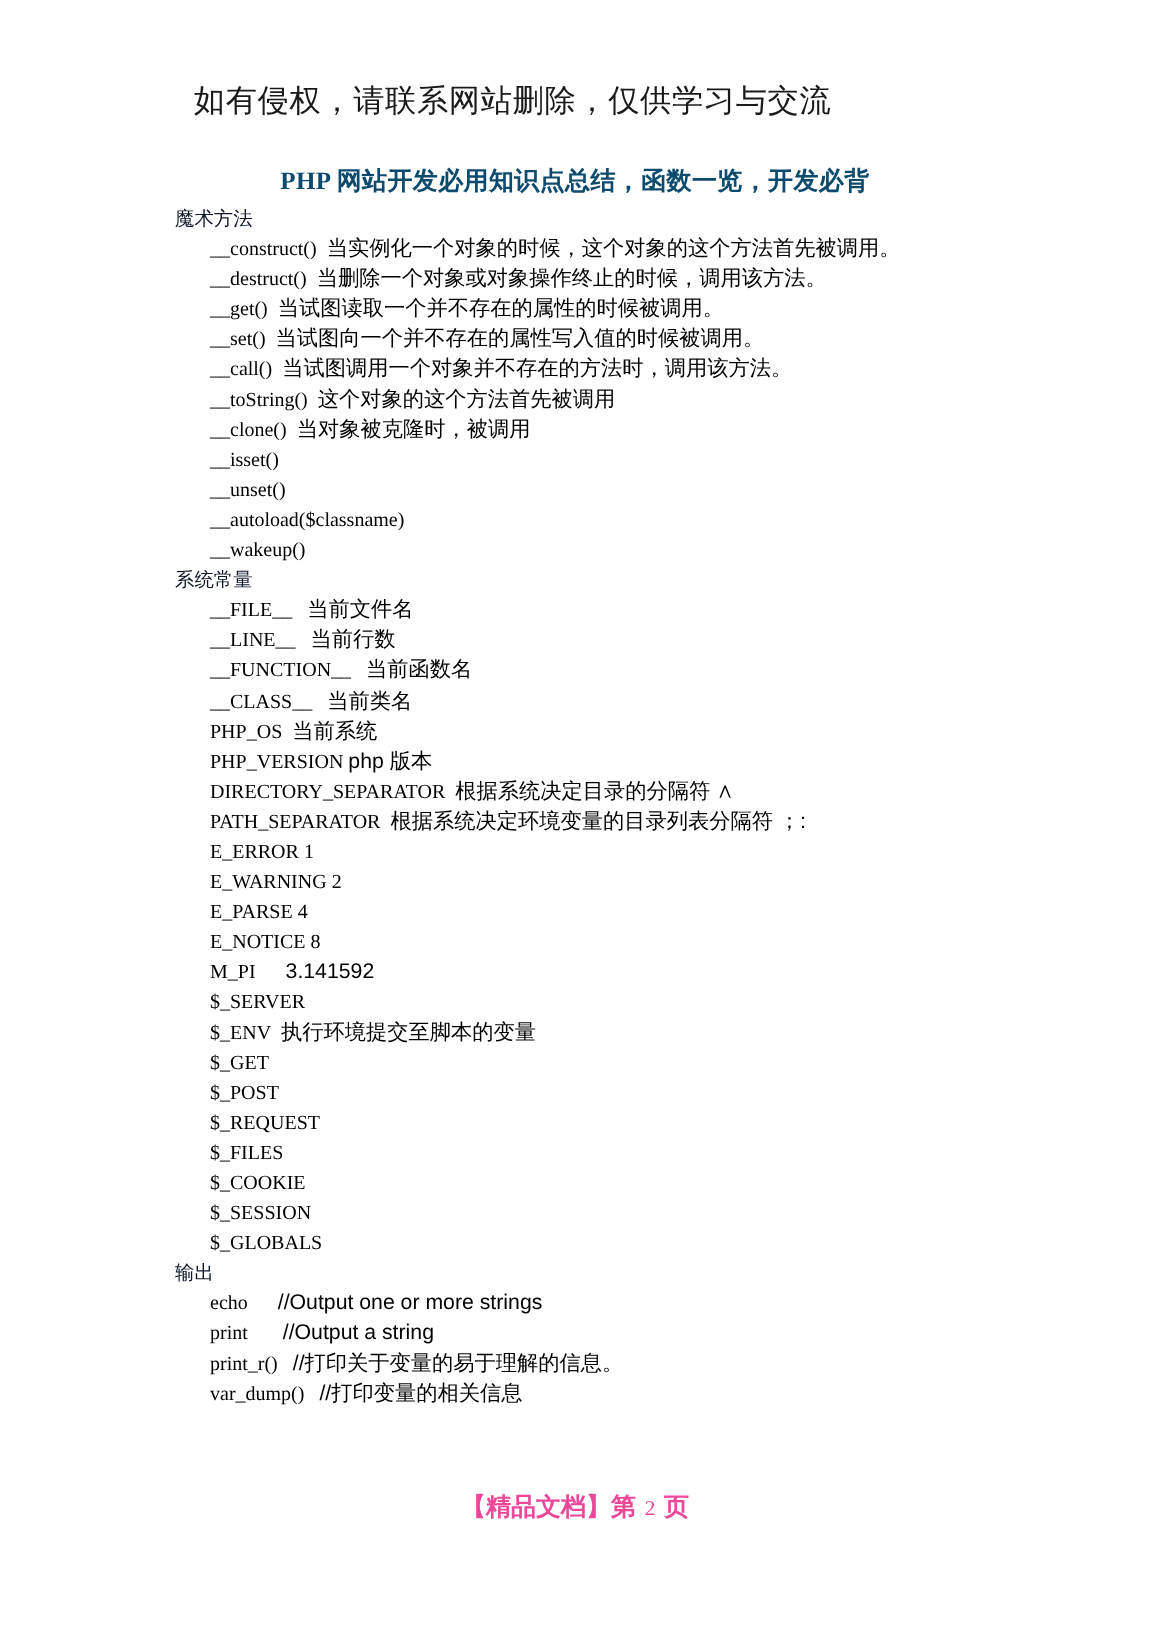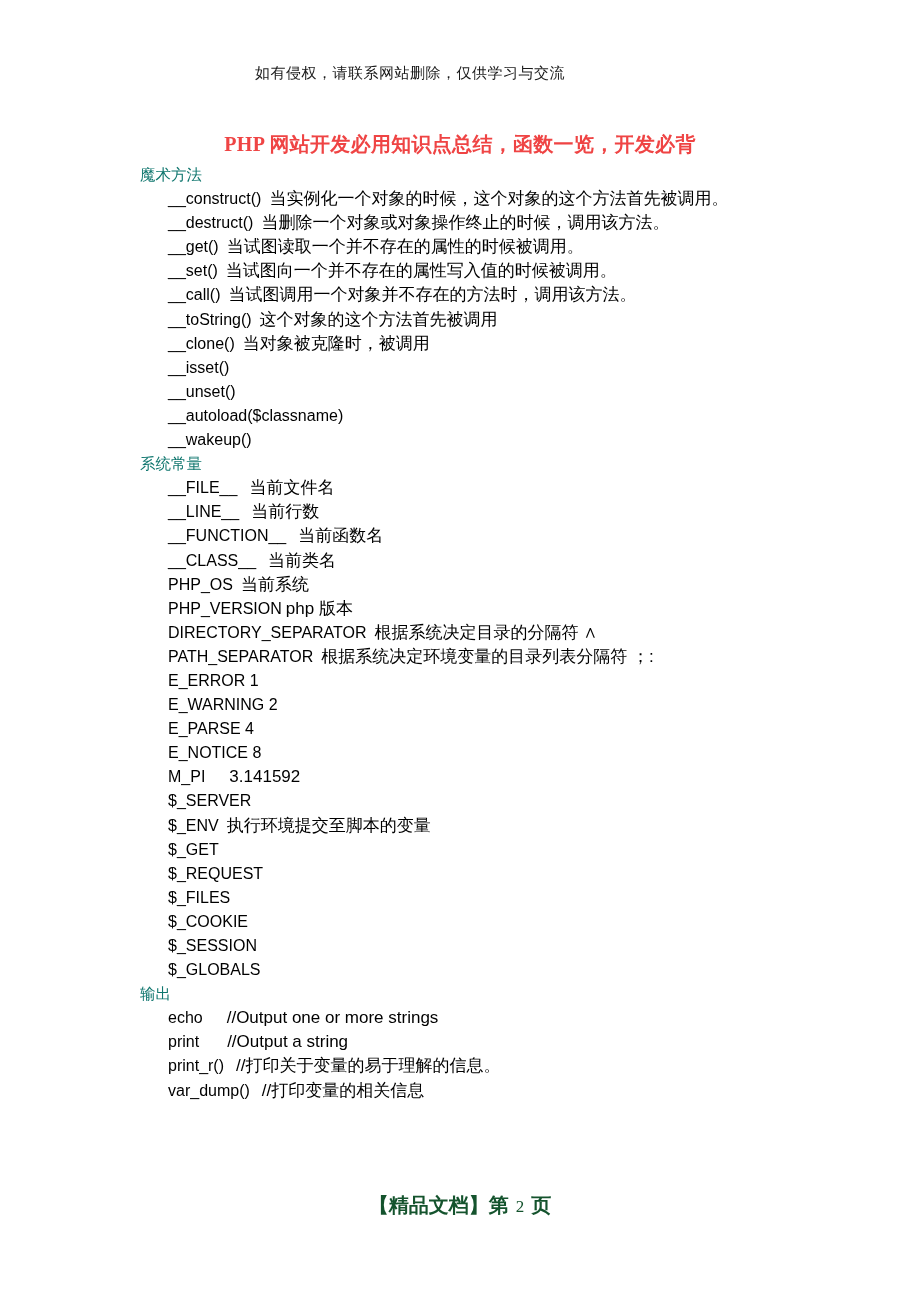--- a/index.html
+++ b/index.html
@@ -27,94 +27,94 @@
   }
 
   
   .watermark {
     position: absolute;
     left: 0;
     top: 64px;
     width: 820px;
     text-align: center;
     font-family: "DejaVu Serif", "Liberation Serif", serif;
-    font-size: 15px;
+    font-size: 25px;
     letter-spacing: 0.5px;
     color: #1a1a1a;
     white-space: nowrap;
   }
 
   
   .doc-title {
     position: absolute;
     left: 0;
     top: 118px;
     width: 920px;
     text-align: center;
     font-family: "Liberation Serif", "DejaVu Serif", serif;
     font-weight: bold;
     font-size: 20px;
     letter-spacing: 0.3px;
-    color: #ef4444;
+    color: #0c4a6e;
     white-space: nowrap;
   }
 
   
   .content {
     position: absolute;
     left: 0;
     top: 163px;
     width: 920px;
   }
 
   .section { margin: 0; padding: 0; }
 
   .section-head {
     margin: 0;
     padding: 0 0 0 140px;
     font-family: "DejaVu Serif", "Liberation Serif", serif;
     font-size: 15.5px;
     line-height: 24.1px;
     height: 24.1px;
-    color: #0f766e;
+    color: #0f172a;
     white-space: nowrap;
   }
 
   .item-list {
     list-style: none;
     margin: 0;
     padding: 0;
   }
 
   .item {
     margin: 0;
     padding: 0 0 0 168px;
     font-family: "Liberation Serif", "DejaVu Serif", serif;
     font-size: 16px;
     line-height: 24.1px;
     height: 24.1px;
     color: #000000;
     white-space: pre;
   }
 
-  .item .term { font-family: Liberation Sans, sans-serif; margin-top: 14px; }
+  .item .term { font-family: Liberation Serif, serif; margin-top: 14px; }
   .item .desc { font-family: Liberation Sans, sans-serif; font-size: 17px; }
   .item .gap  { white-space: pre; }
 
   
   .footer {
     position: absolute;
     left: 0;
     top: 1192px;
     width: 920px;
     text-align: center;
     font-family: "DejaVu Serif", "Liberation Serif", serif;
     font-size: 20px;
     font-weight: bold;
-    color: #14532d;
+    color: #ec4899;
     white-space: nowrap;
   }
   .footer .fnum {
     font-family: "Liberation Serif", "DejaVu Serif", serif;
     font-weight: normal;
     font-size: 17px;
   }
 </style>
 </head>
 <body>
@@ -154,20 +154,21 @@
           <li class="item"><span class="term">DIRECTORY_SEPARATOR</span><span class="gap">  </span><span class="desc">根据系统决定目录的分隔符 ∧</span></li>
           <li class="item"><span class="term">PATH_SEPARATOR</span><span class="gap">  </span><span class="desc">根据系统决定环境变量的目录列表分隔符 ；:</span></li>
           <li class="item"><span class="term">E_ERROR 1</span><span class="gap"></span><span class="desc"></span></li>
           <li class="item"><span class="term">E_WARNING 2</span><span class="gap"></span><span class="desc"></span></li>
           <li class="item"><span class="term">E_PARSE 4</span><span class="gap"></span><span class="desc"></span></li>
           <li class="item"><span class="term">E_NOTICE 8</span><span class="gap"></span><span class="desc"></span></li>
           <li class="item"><span class="term">M_PI</span><span class="gap">      </span><span class="desc">3.141592</span></li>
           <li class="item"><span class="term">$_SERVER</span><span class="gap"></span><span class="desc"></span></li>
           <li class="item"><span class="term">$_ENV</span><span class="gap">  </span><span class="desc">执行环境提交至脚本的变量</span></li>
           <li class="item"><span class="term">$_GET</span><span class="gap"></span><span class="desc"></span></li>
+          <li class="item"><span class="term">$_POST</span><span class="gap"></span><span class="desc"></span></li>
           <li class="item"><span class="term">$_REQUEST</span><span class="gap"></span><span class="desc"></span></li>
           <li class="item"><span class="term">$_FILES</span><span class="gap"></span><span class="desc"></span></li>
           <li class="item"><span class="term">$_COOKIE</span><span class="gap"></span><span class="desc"></span></li>
           <li class="item"><span class="term">$_SESSION</span><span class="gap"></span><span class="desc"></span></li>
           <li class="item"><span class="term">$_GLOBALS</span><span class="gap"></span><span class="desc"></span></li>
         </ul>
       </div>
       <div class="section">
         <div class="section-head">输出</div>
         <ul class="item-list">

